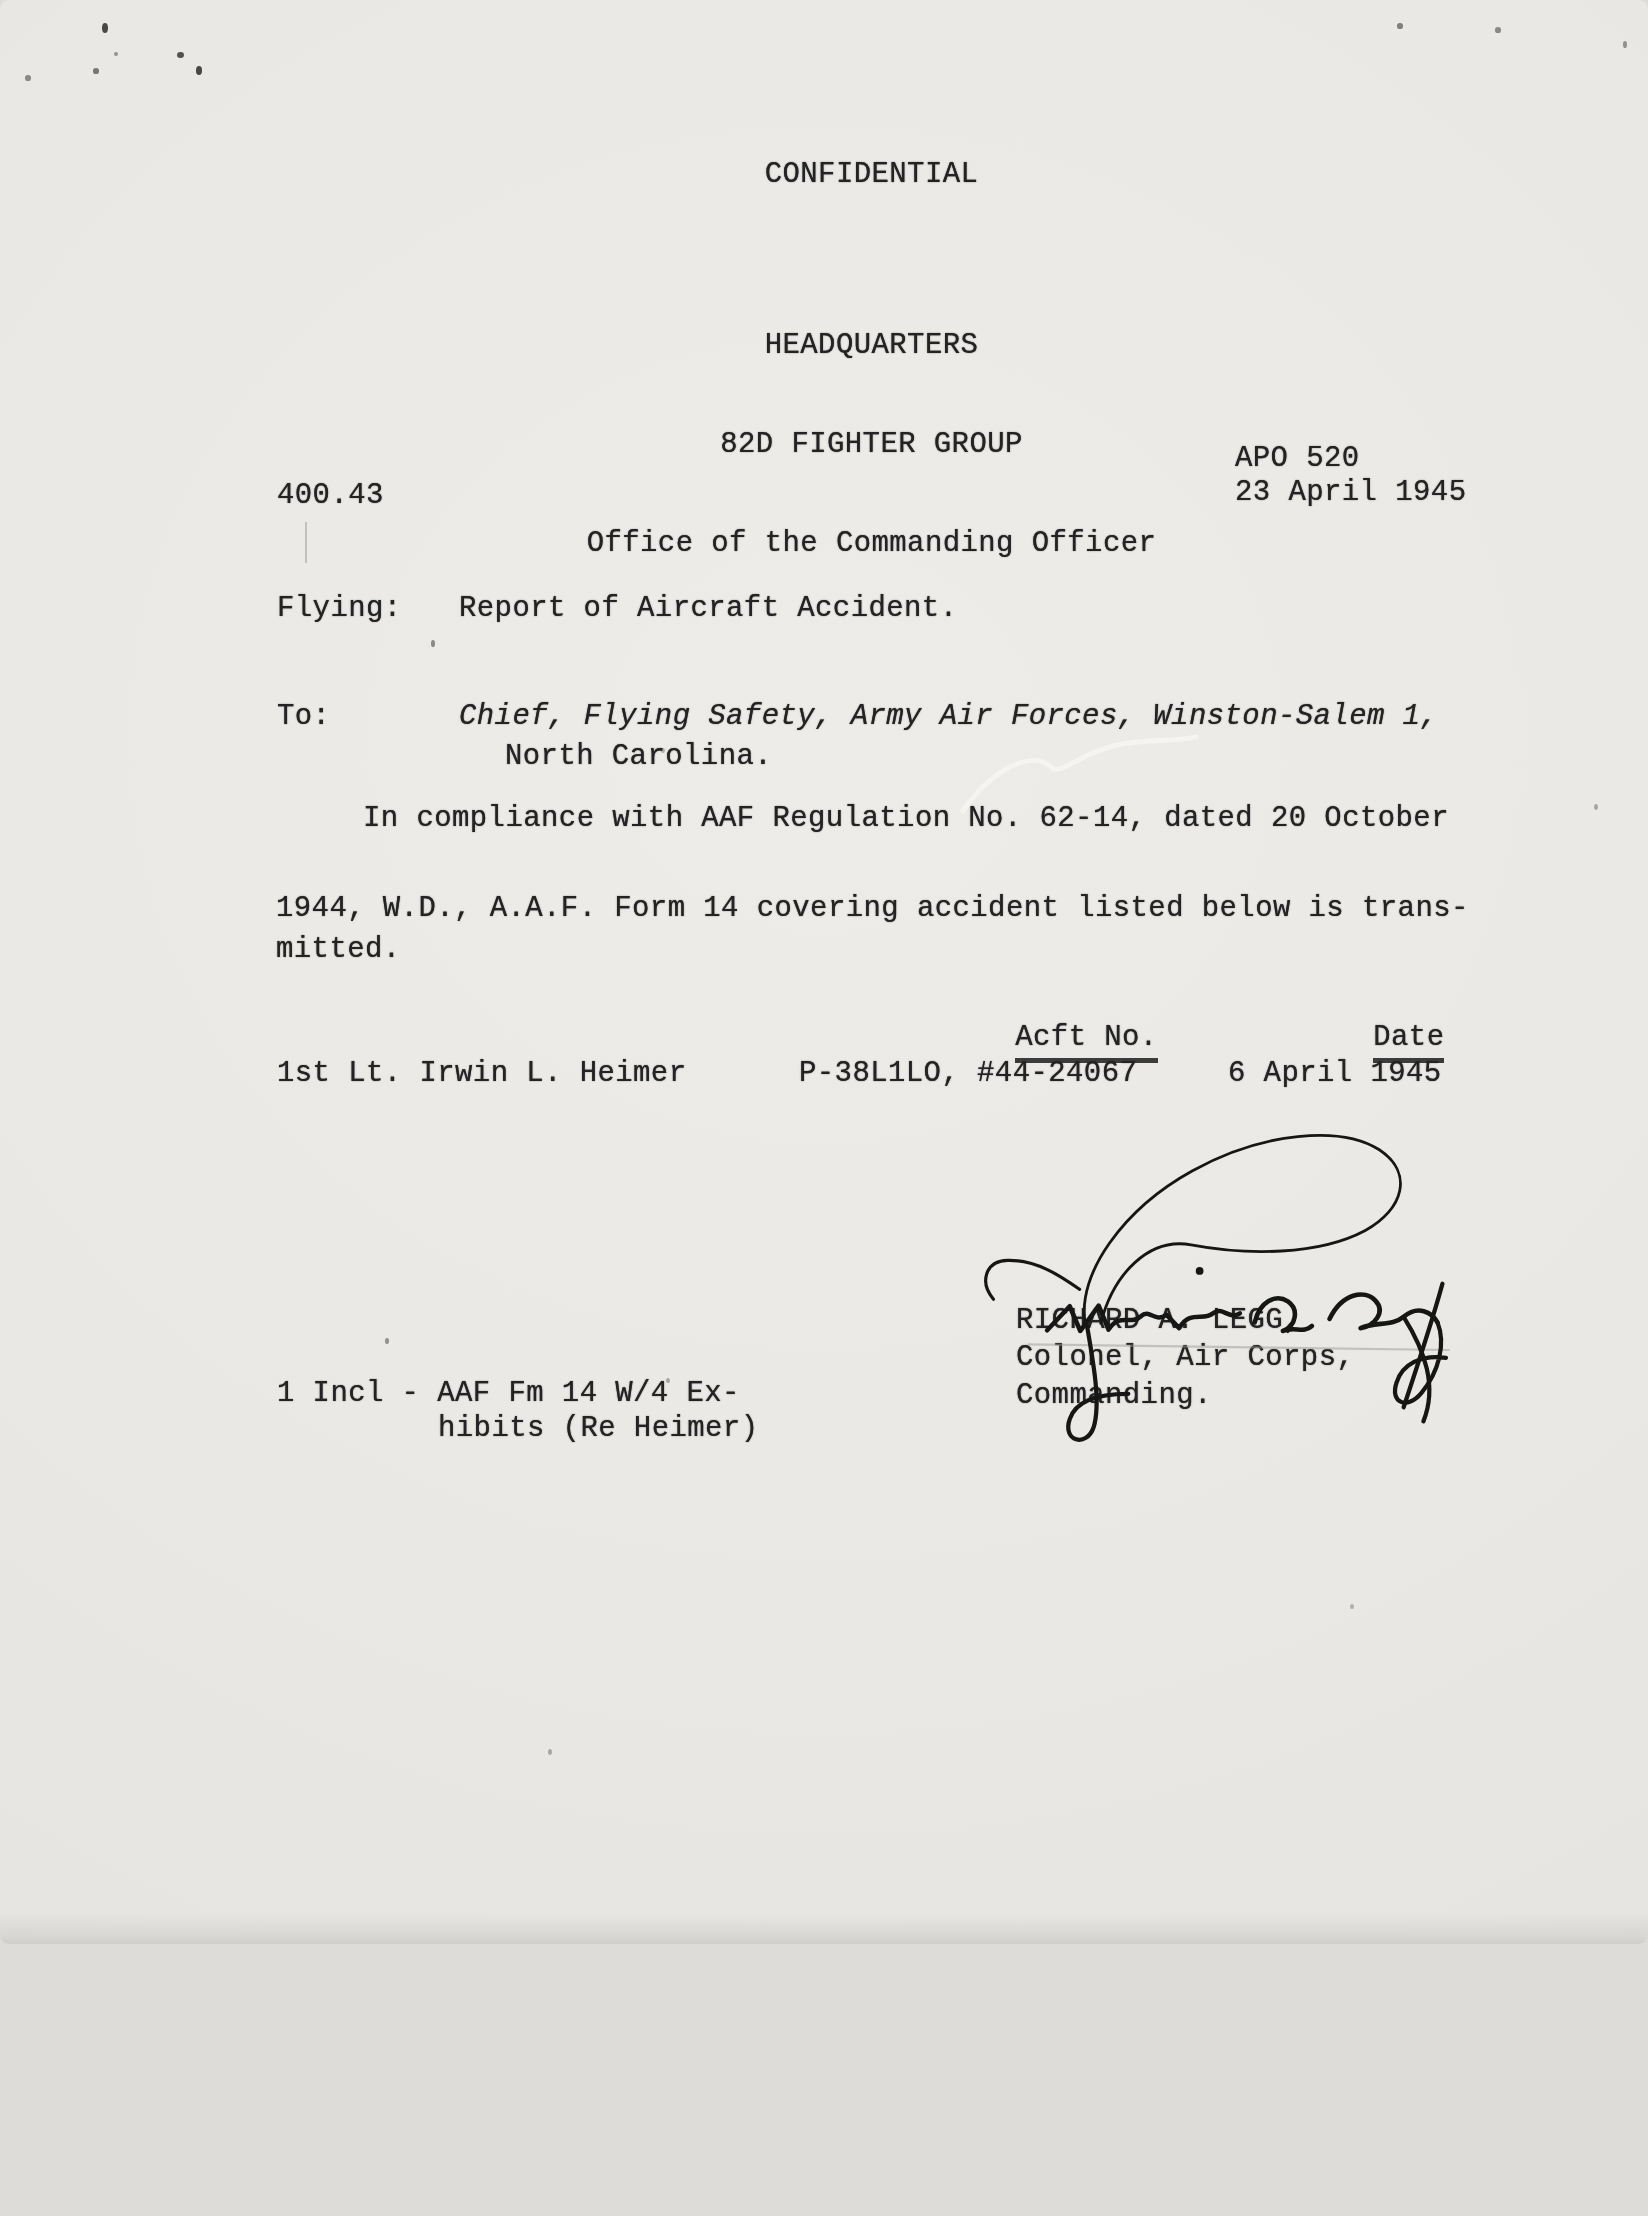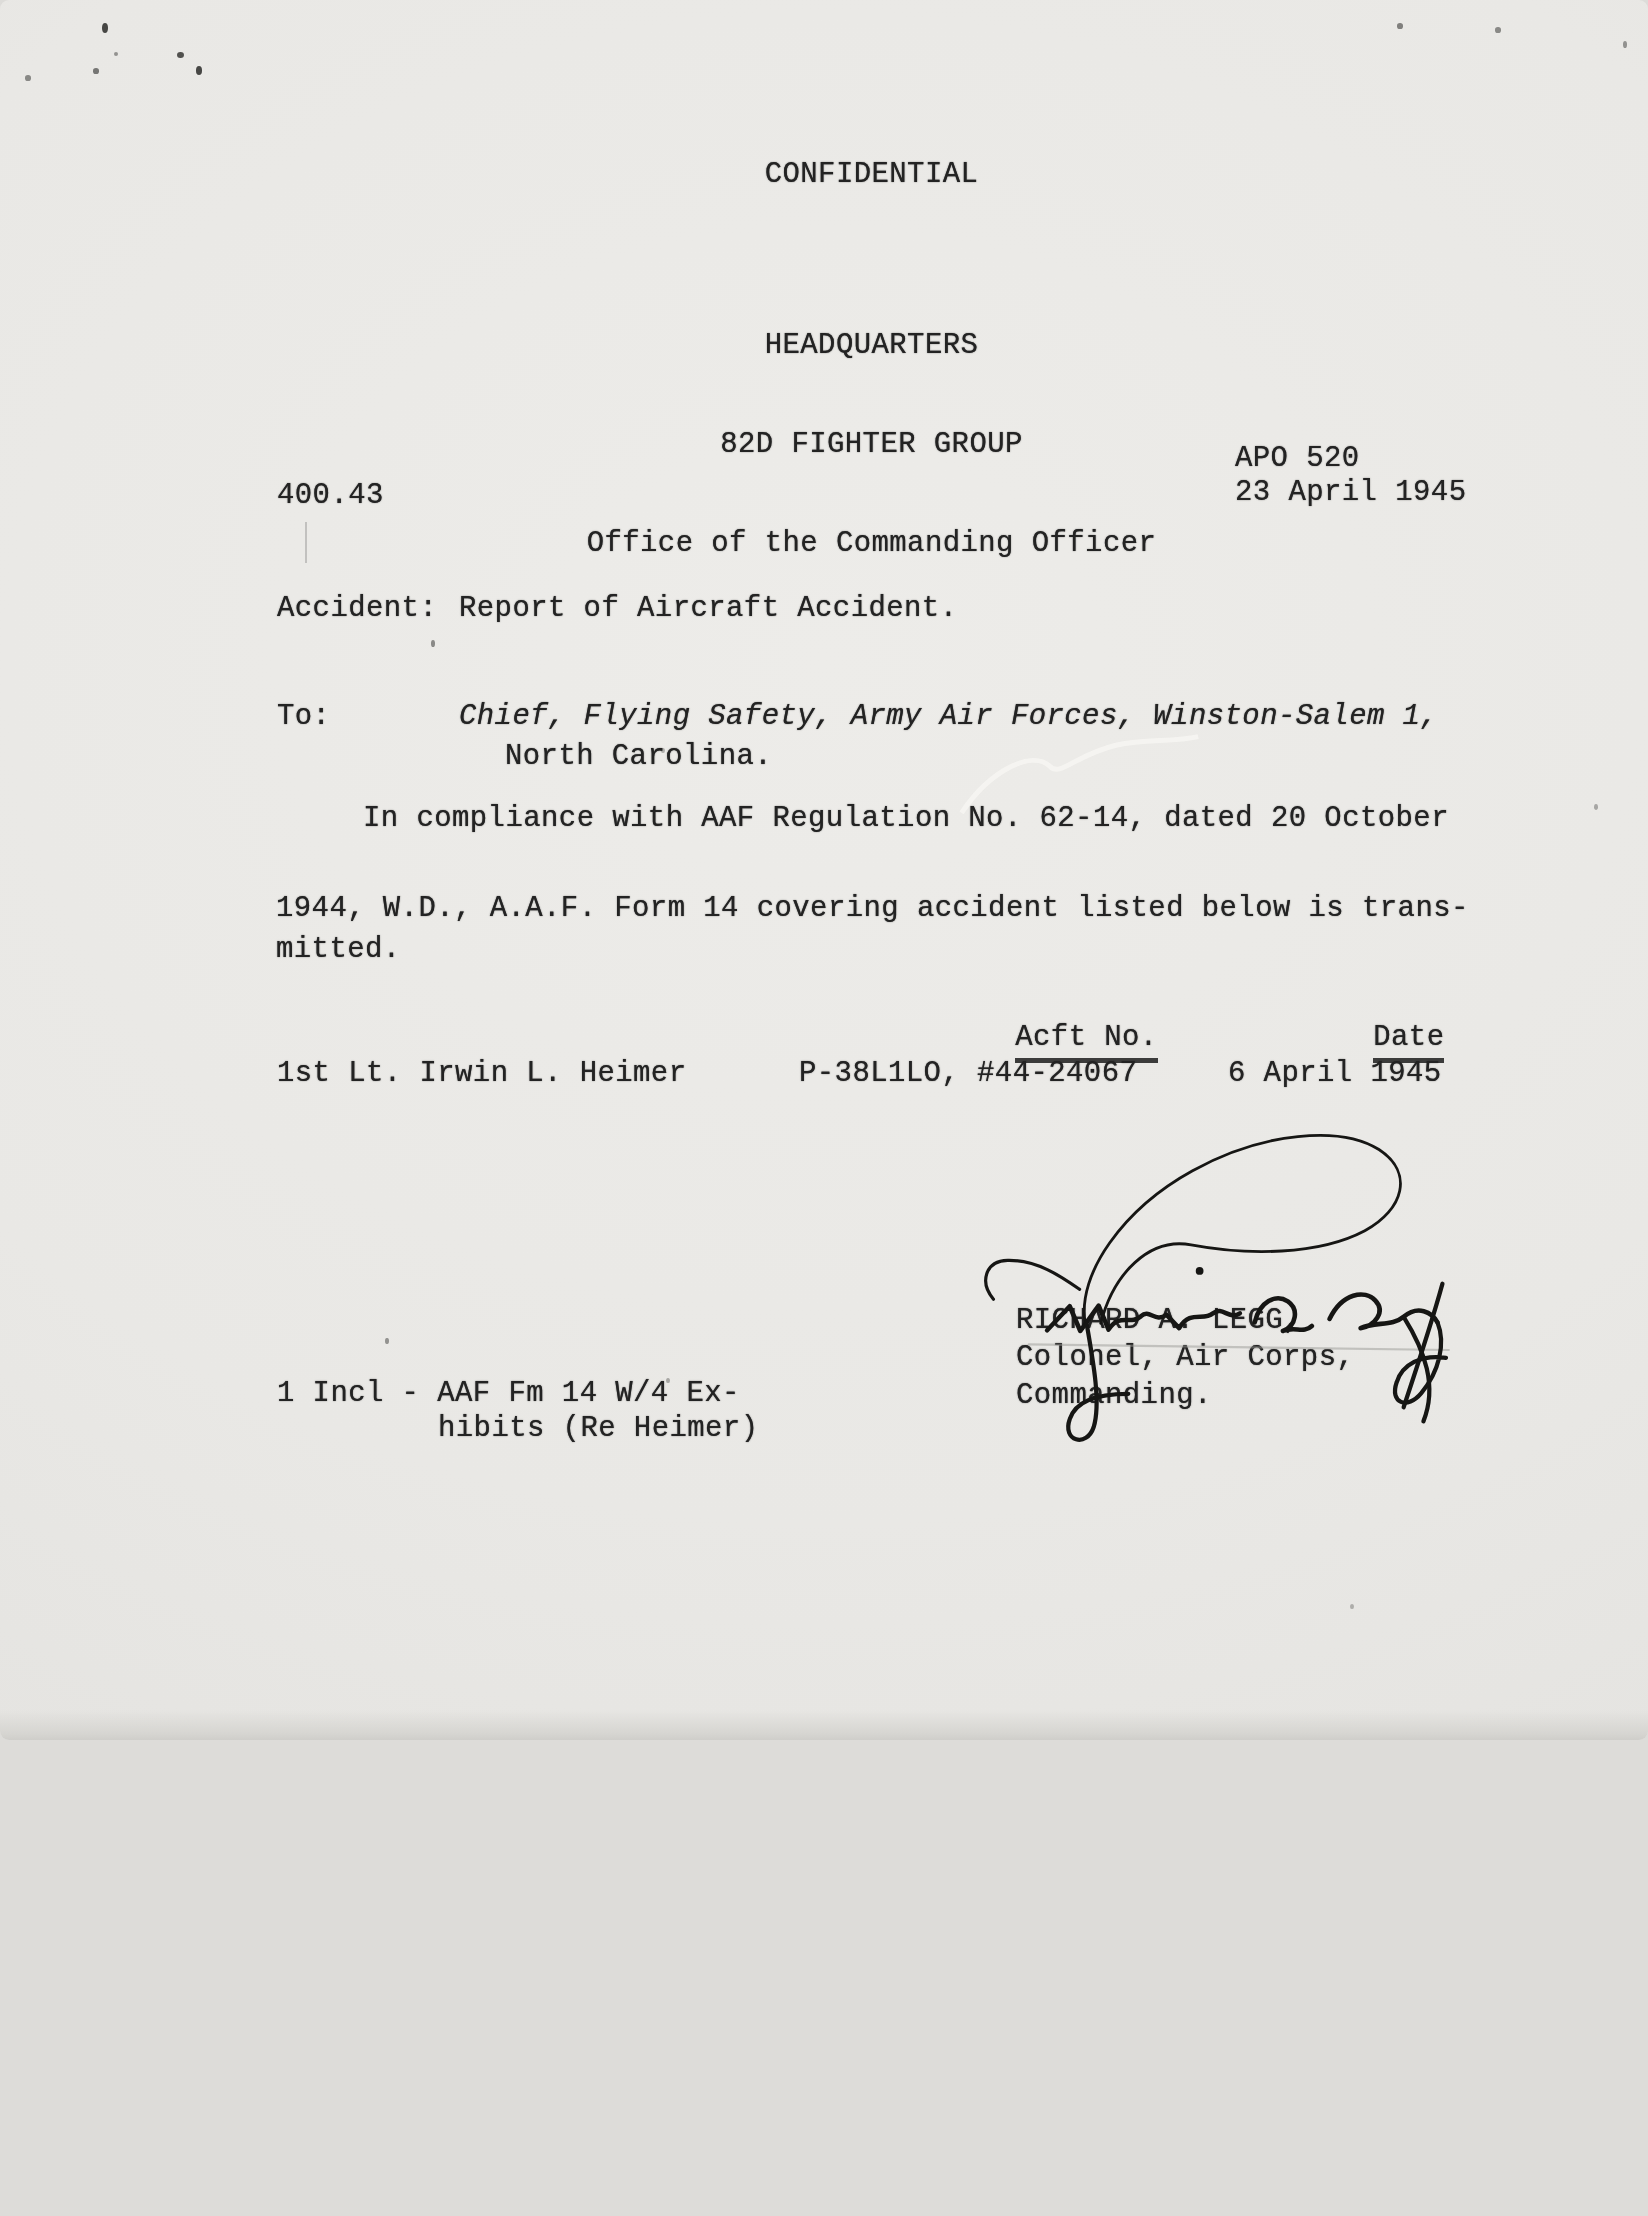--- a/index.html
+++ b/index.html
@@ -4,21 +4,21 @@
 <style>
   :root {
     --paper: #e9e8e5;
     --ink: #232323;
   }
   * { margin: 0; padding: 0; box-sizing: border-box; }
   html, body { background: #dddcd9; }
   .page {
     position: relative;
     width: 1648px;
-    height: 1740px;
+    height: 1944px;
     margin: 0 auto;
     overflow: hidden;
     background:
       radial-gradient(120% 90% at 50% 38%, #edece9 0%, var(--paper) 55%, #e2e1de 100%);
     border-radius: 9px;
   }
   
   .page::after {
     content: "";
     position: absolute;
@@ -71,21 +71,21 @@
     <div>HEADQUARTERS</div>
     <div>82D FIGHTER GROUP</div>
     <div>Office of the Commanding Officer</div>
   </div>
 
   <div class="tw" style="left:1235px; top:442px;">APO 520</div>
   <div class="tw" style="left:1235px; top:476px;">23 April 1945</div>
 
   <div class="tw" style="left:277px; top:479px;">400.43</div>
 
-  <div class="tw" style="left:277px; top:592px;">Accident:</div>
+  <div class="tw" style="left:277px; top:592px;">Flying:</div>
   <div class="tw" style="left:459px; top:592px;">Report of Aircraft Accident.</div>
 
   <div class="tw" style="left:277px; top:700px;">To:</div>
   <div class="tw" style="left:459px; top:700px;font-style:italic;">Chief, Flying Safety, Army Air Forces, Winston-Salem 1,</div>
   <div class="tw" style="left:459px; top:740px;margin-left:46px;">North Carolina.</div>
 
   <div class="tw" style="left:363px; top:802px;">In compliance with AAF Regulation No. 62-14, dated 20 October</div>
   <div class="tw" style="left:276px; top:892px;">1944, W.D., A.A.F. Form 14 covering accident listed below is trans-</div>
   <div class="tw" style="left:276px; top:933px;">mitted.</div>
 

